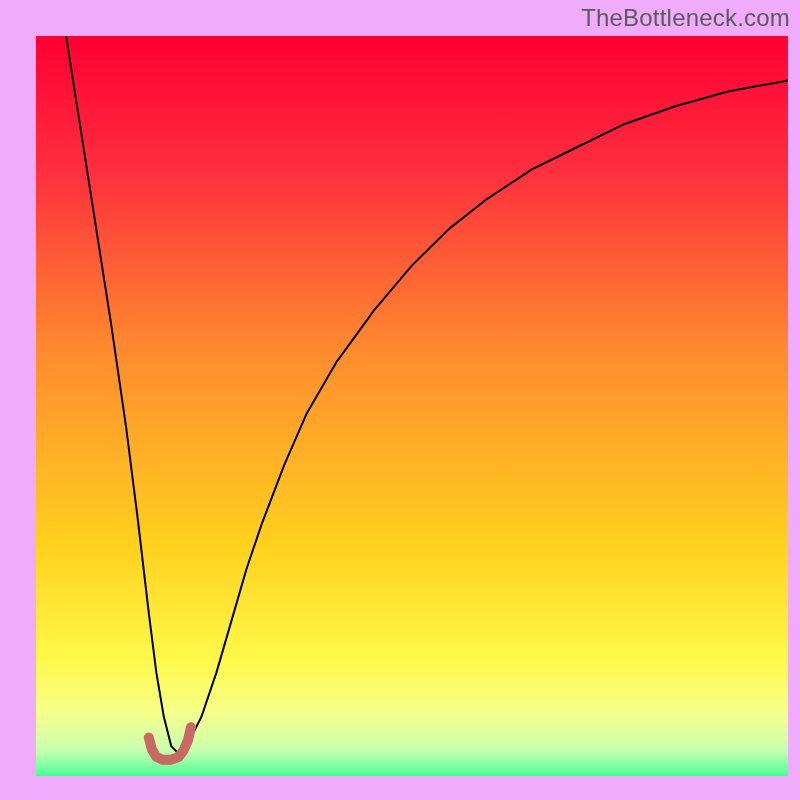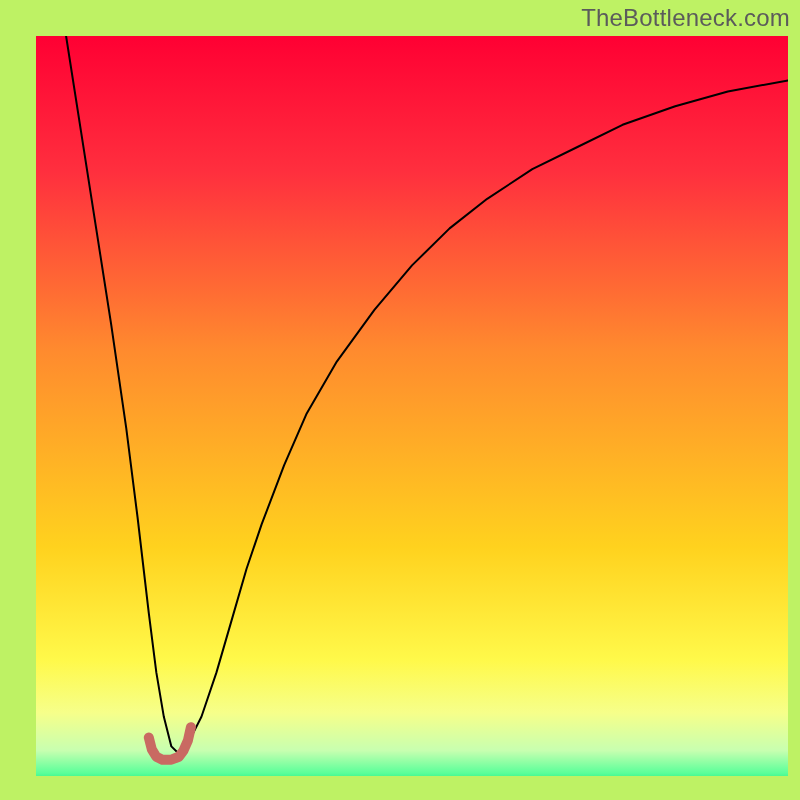--- a/index.html
+++ b/index.html
@@ -8,21 +8,21 @@
     width: 800px;
     height: 800px;
     overflow: hidden;
     background: #000;
     font-family: Arial, Helvetica, sans-serif;
   }
   .frame {
     position: relative;
     width: 800px;
     height: 800px;
-    background: #bef264;
+    background: #f0abfc;
   }
   .watermark {
     position: absolute;
     top: 4px;
     right: 10px;
     color: #5b5b5b;
     font-size: 24px;
     font-weight: 500;
     letter-spacing: 0.2px;
     z-index: 5;

